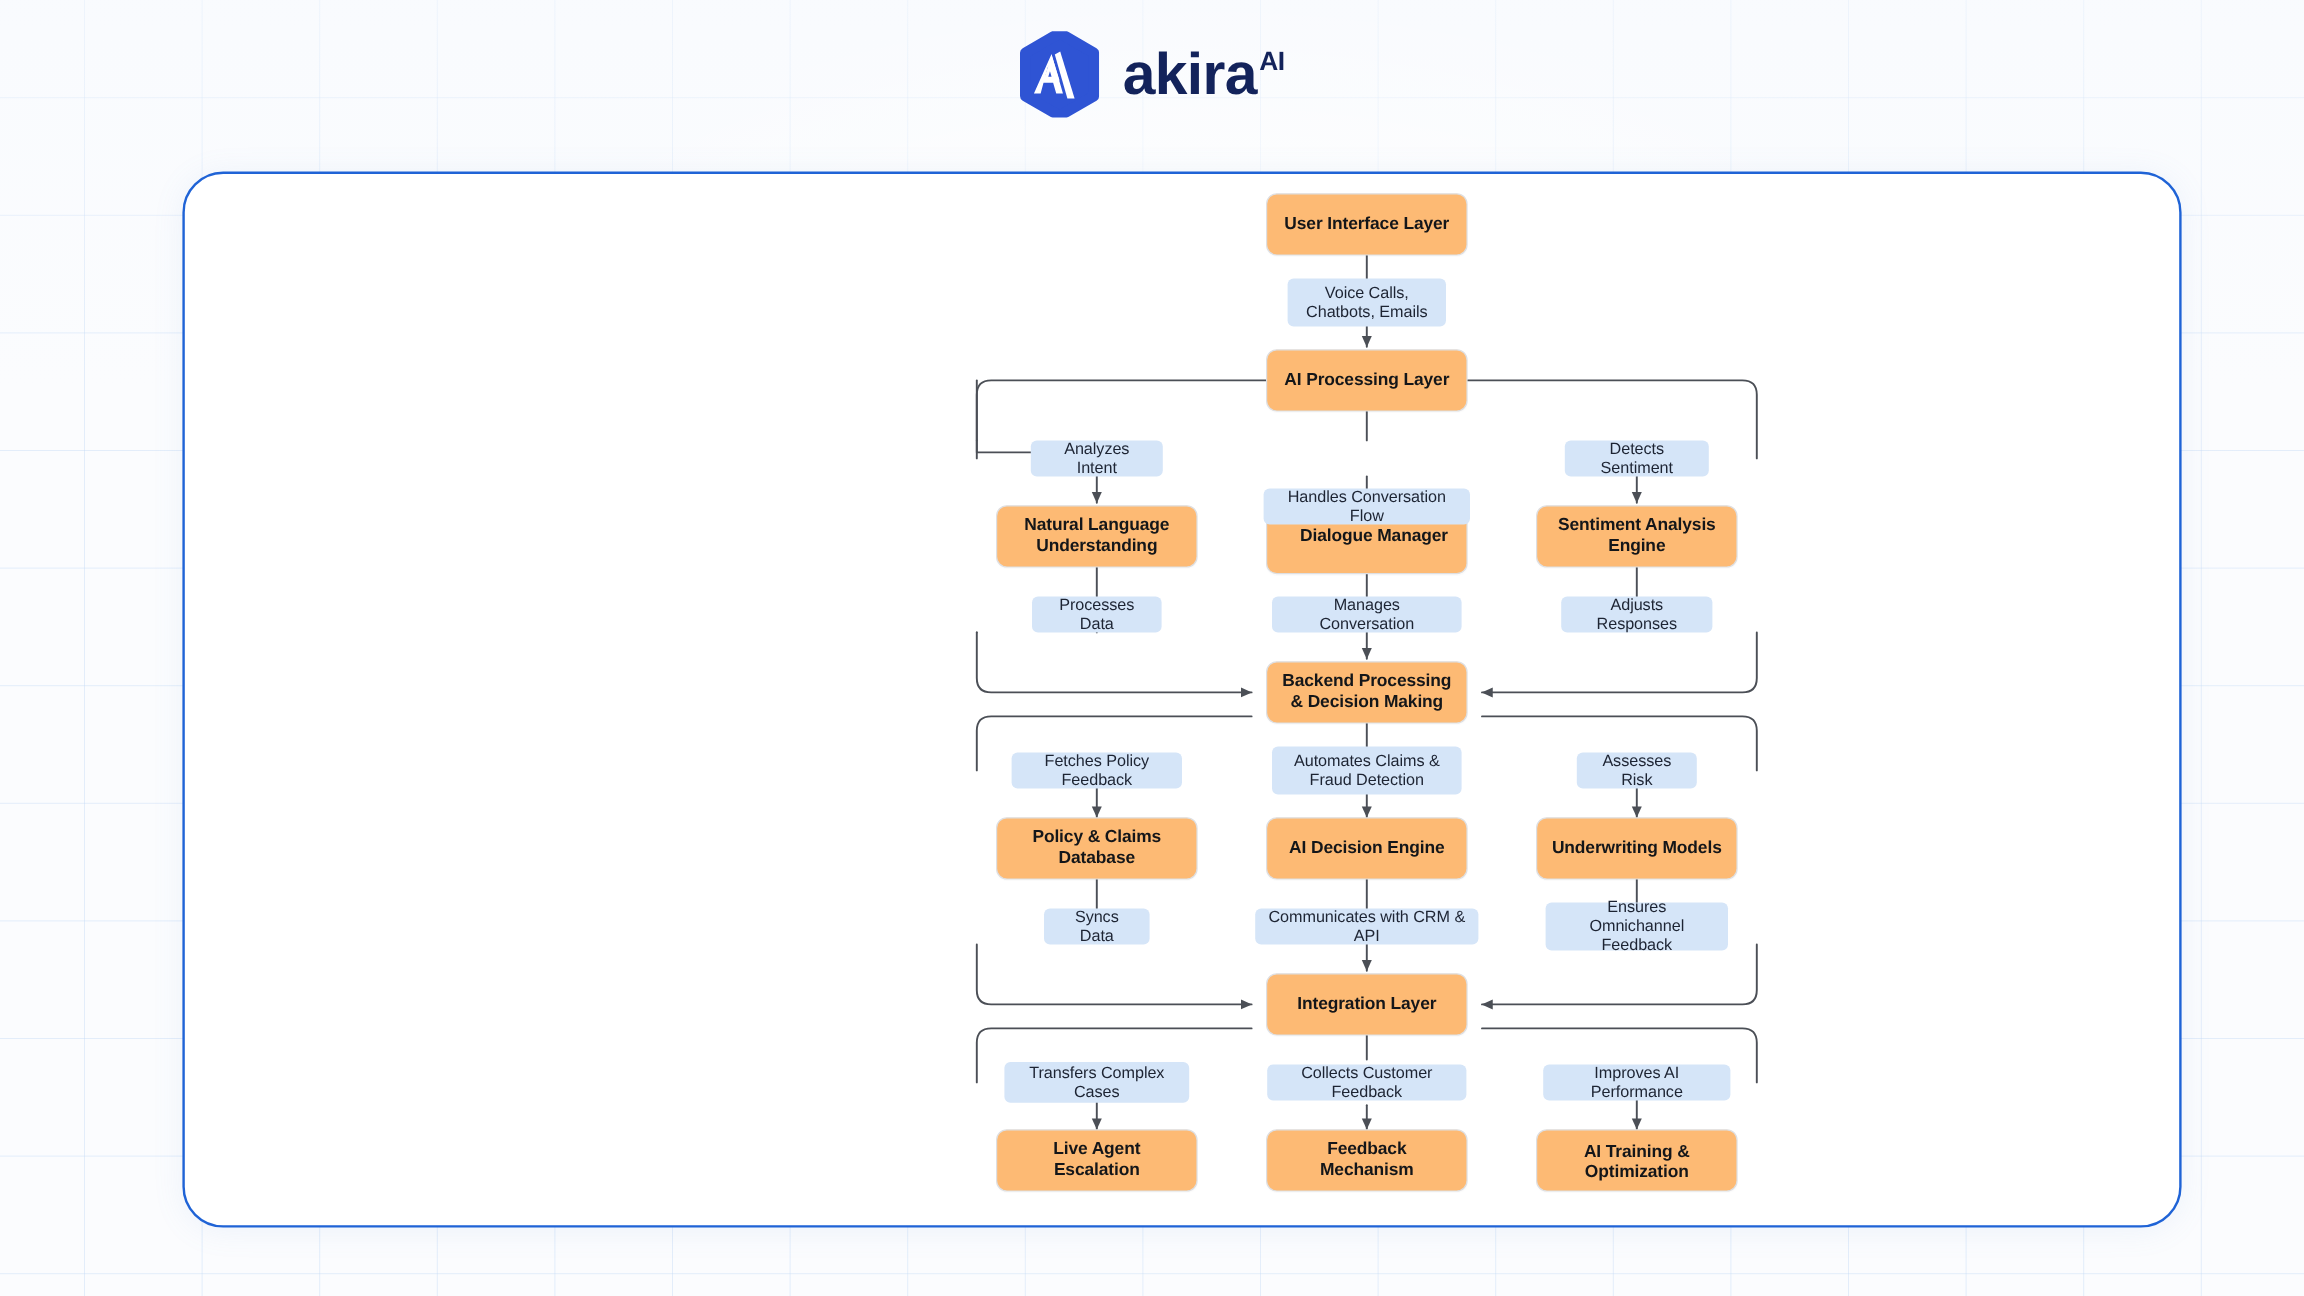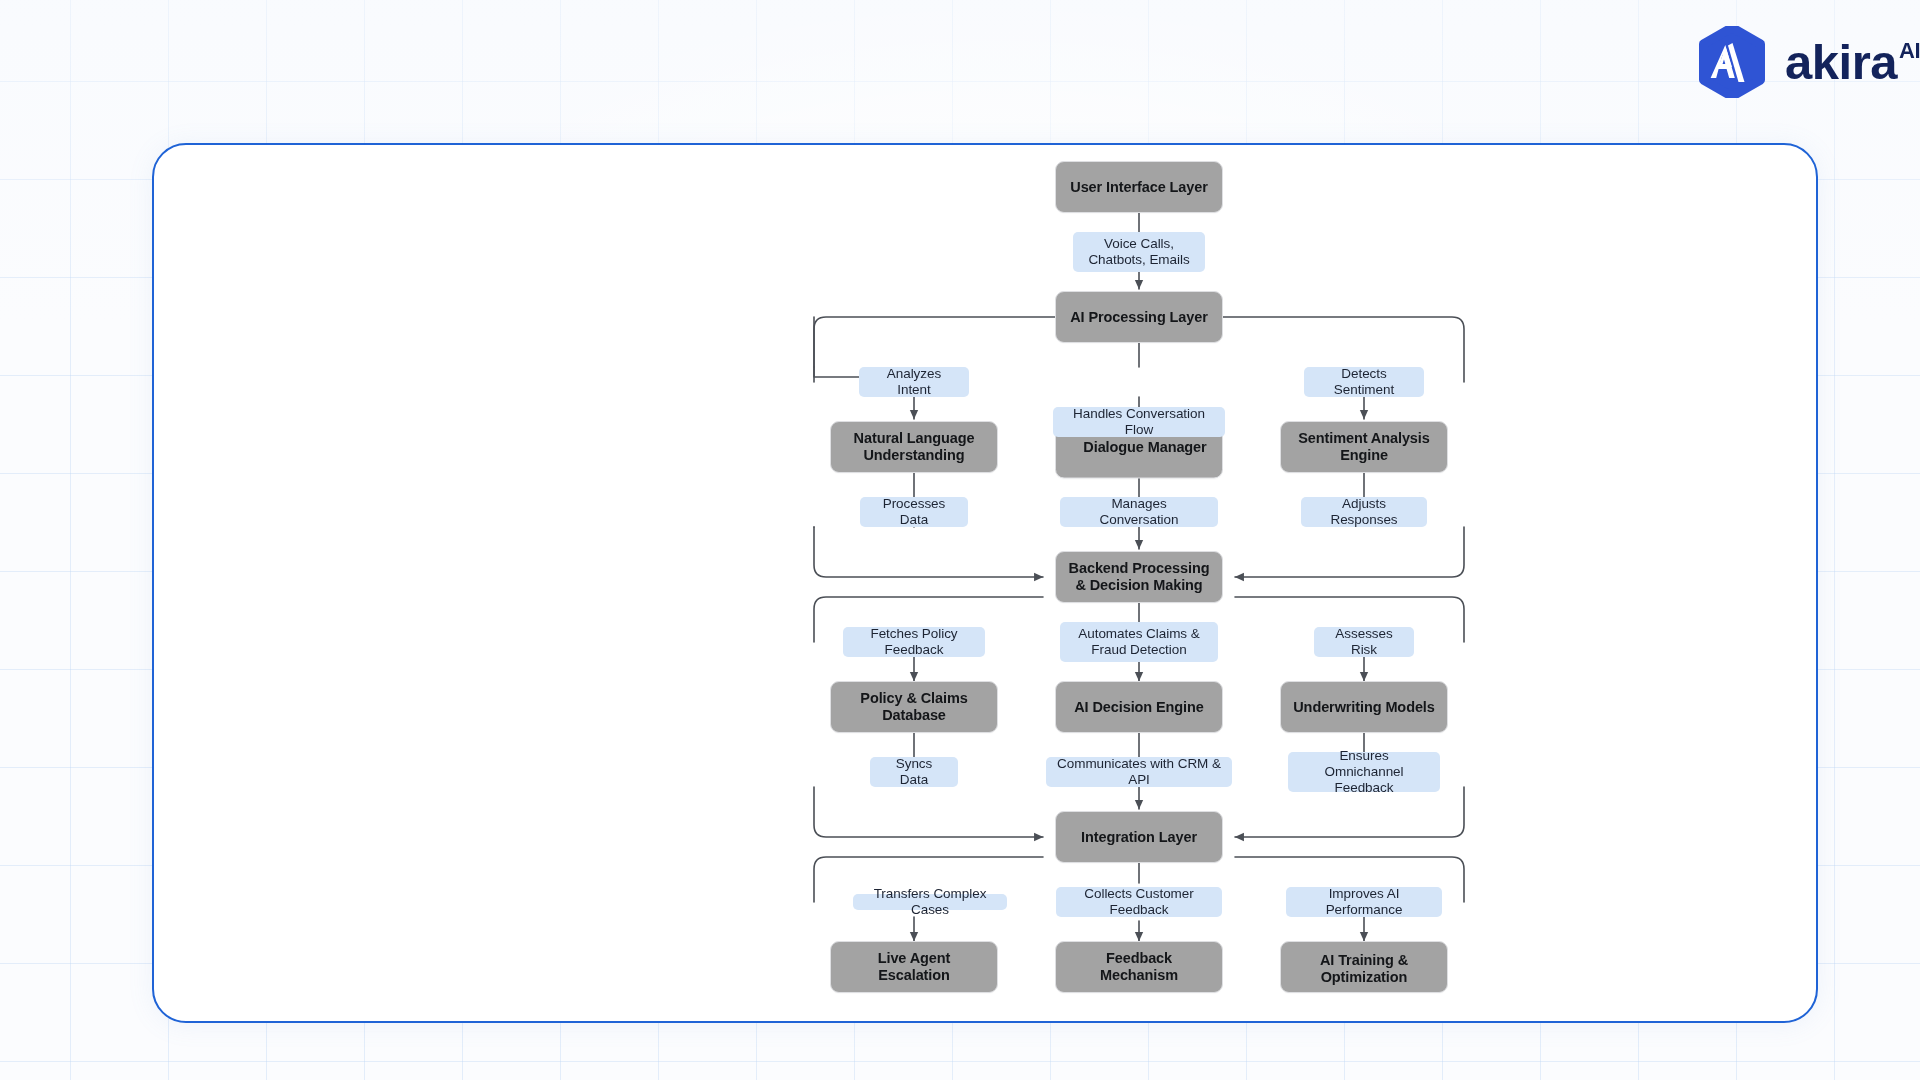--- a/index.html
+++ b/index.html
@@ -23,21 +23,21 @@
     background:
       radial-gradient(ellipse 950px 620px at 52% 48%, rgba(255,255,255,0.97) 0%, rgba(255,255,255,0.85) 45%, rgba(255,255,255,0.10) 78%, rgba(255,255,255,0) 100%),
       linear-gradient(180deg, rgba(247,250,254,0.55) 0%, rgba(255,255,255,0.0) 30%);
     pointer-events: none;
   }
 
   
   .logo-bar {
     position: absolute;
     left: 0; right: 0; top: 26px;
-    display: flex; justify-content: flex-end; align-items: center;
+    display: flex; justify-content: center; align-items: center;
     gap: 20px;
   }
   .logo-mark { width: 66px; height: 72px; display: block; }
   .logo-word {
     display: flex; align-items: flex-start;
     color: #13235b;
     font-weight: 700;
     letter-spacing: -0.5px;
   }
   .logo-word .wm { font-size: 49px; line-height: 50px; }
@@ -55,21 +55,21 @@
     overflow: hidden;
   }
 
   
   .canvas { position: absolute; inset: 0; }
   .edges { position: absolute; left: 0; top: 0; width: 1666px; height: 880px; }
 
   .node {
     position: absolute;
     transform: translate(-50%, -50%);
-    background: #a3a3a3;
+    background: #fdba74;
     border: 1px solid #dedfe2;
     border-radius: 9px;
     display: flex; align-items: center; justify-content: center;
     text-align: center;
     color: #141619;
     font-weight: 700;
     font-size: 14.5px;
     line-height: 17px;
     padding: 6px 12px;
     letter-spacing: -0.1px;
@@ -255,21 +255,21 @@
     </div>
     <div class="elabel" style="left:760px; top:627px; width:88px; height:30px;">
       <span>Syncs Data</span>
     </div>
     <div class="elabel" style="left:985px; top:627px; width:186px; height:30px;">
       <span>Communicates with CRM &amp; API</span>
     </div>
     <div class="elabel" style="left:1210px; top:627px; width:152px; height:40px;">
       <span>Ensures Omnichannel Feedback</span>
     </div>
-    <div class="elabel" style="left:760px; top:757px; width:154px; height:16px;margin-left:16px;">
+    <div class="elabel" style="left:760px; top:757px; width:154px; height:34px;">
       <span>Transfers Complex Cases</span>
     </div>
     <div class="elabel" style="left:985px; top:757px; width:166px; height:30px;">
       <span>Collects Customer Feedback</span>
     </div>
     <div class="elabel" style="left:1210px; top:757px; width:156px; height:30px;">
       <span>Improves AI Performance</span>
     </div>
 
   </div>

